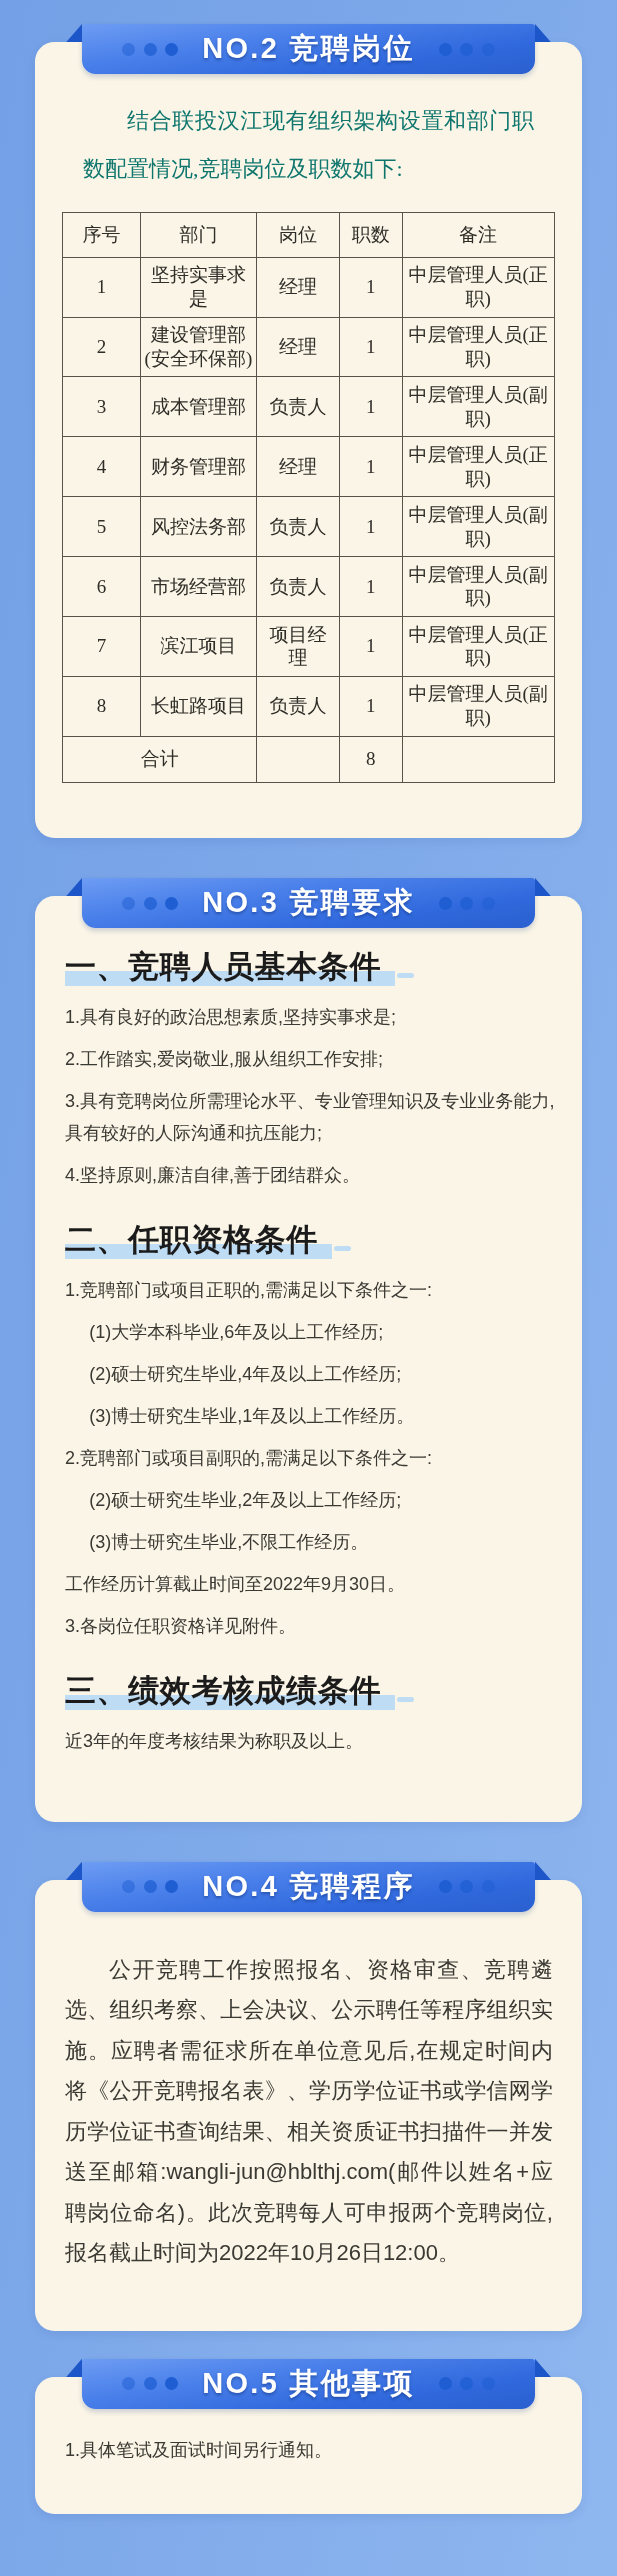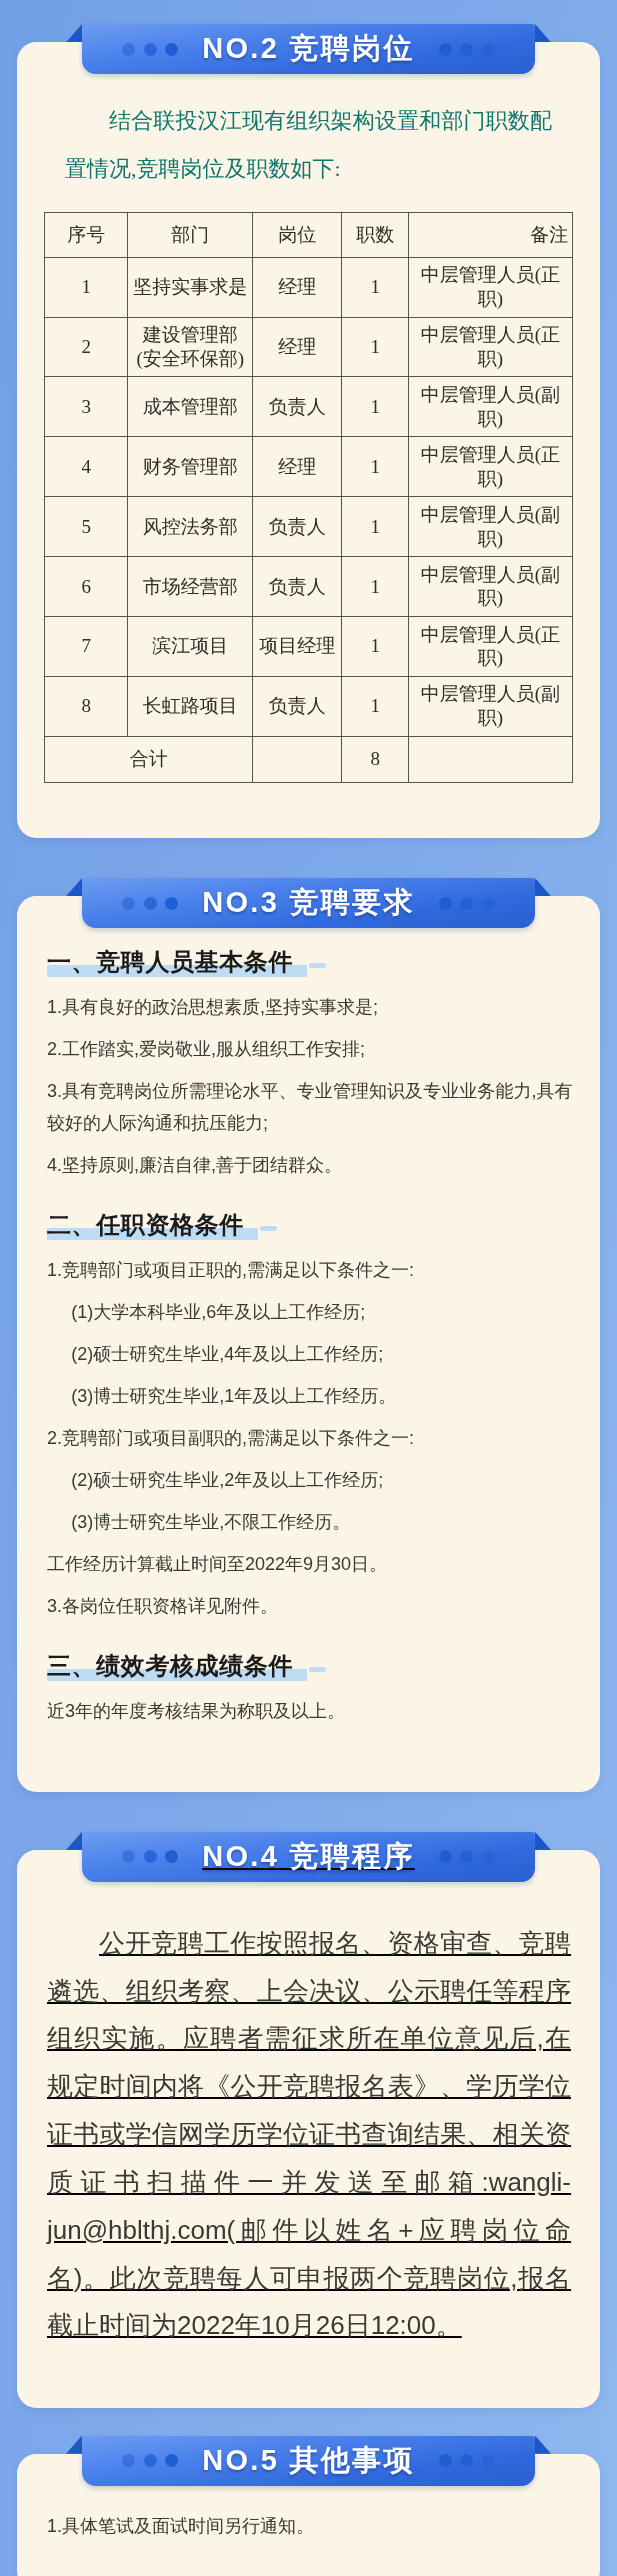--- a/index.html
+++ b/index.html
@@ -5,22 +5,22 @@
   html,body{margin:0;padding:0;}
   body{font-family:"Liberation Sans",sans-serif;}
   .page{
     width:617px;
     min-height:2576px;
     box-sizing:border-box;
     padding:24px 0 23px;
     background:linear-gradient(100deg,#73a0e6 0%,#7da8e9 45%,#8fb7ef 100%);
     overflow:hidden;
   }
-  .sec{margin:0 17px 40px;}
-  .sec-no4{margin-bottom:27.4px;text-decoration:underline;}
+  .sec{margin:0 35px 40px;}
+  .sec-no4{margin-bottom:27.4px;}
   .sec:last-child{margin-bottom:0;}
 
   
   .banner{
     position:relative;
     width:453px;height:50px;
     margin:0 auto;
     z-index:5;
     background:linear-gradient(172deg,#6d9cf3 0%,#4a80ea 35%,#3069dd 72%,#2a5fce 100%);
     border-radius:3.4px 3.4px 13.7px 13.7px;
@@ -49,30 +49,30 @@
     margin-top:-32px;
     box-shadow:0 3.4px 8px rgba(40,70,150,.10);
   }
   .card-no2{padding:55px 27.4px 55px;}
   .card-no3{padding:50px 27.4px 55px 30px;}
   .card-no4{padding:70px 29px 58px 30px;}
   .card-no5{padding:47px 29px 38px 30px;}
 
   
   .para{
-    font-size:26px;line-height:1.84;color:#3a3933;
+    font-size:22px;line-height:1.84;color:#3a3933;
     text-align:justify;margin:9.1px 0;
   }
   .intro{font-size:22px;line-height:2.18;margin:0 20.6px 15px;color:#0f766e;text-align:justify;font-family:Liberation Serif, serif;}
   .indent{text-indent:2em;}
   .item{font-size:18px;line-height:1.8;color:#3a3933;text-align:justify;margin:9.7px 0;}
   .item.ind{padding-left:1.35em;}
   .sub{margin-top:27.4px;}
   .sub:first-child{margin-top:0;}
-  .subhead{margin:0 0 12.6px;font-size:24px;color:#1b1b1b;font-weight:700;letter-spacing:0.6px;}
+  .subhead{margin:0 0 12.6px;font-size:31px;color:#1b1b1b;font-weight:700;letter-spacing:0.6px;}
   .hl{
     display:inline-block;position:relative;padding-right:13.7px;
     background:linear-gradient(180deg,rgba(0,0,0,0) 60%,#bedcf4 60%,#bedcf4 96%,rgba(0,0,0,0) 96%);
   }
   .hl::after{
     content:"";position:absolute;right:-19.4px;bottom:9.7px;
     width:17px;height:5.7px;background:#bedcf4;border-radius:2.9px;
   }
 
   
@@ -83,21 +83,21 @@
   .postable th,.postable td{
     border:1.1px solid #57524a;text-align:center;vertical-align:middle;
     font-weight:normal;font-size:19px;line-height:1.25;padding:5.7px 3.4px;
   }
   .postable thead th{height:32px;}
   .postable tbody td,.postable tfoot td{height:34px;}
   .postable th:nth-child(1){width:15.4%;}
   .postable th:nth-child(2){width:24%;}
   .postable th:nth-child(3){width:16.6%;}
   .postable th:nth-child(4){width:12.2%;}
-  .postable th:nth-child(5){width:31.8%;text-align:right;}
+  .postable th:nth-child(5){width:31.8%;}
 </style>
 </head>
 <body>
 
 <div class="page">
 
   <section class="sec">
     <div class="banner">
       <i class="fold fold-l"></i>
       <i class="fold fold-r"></i>

